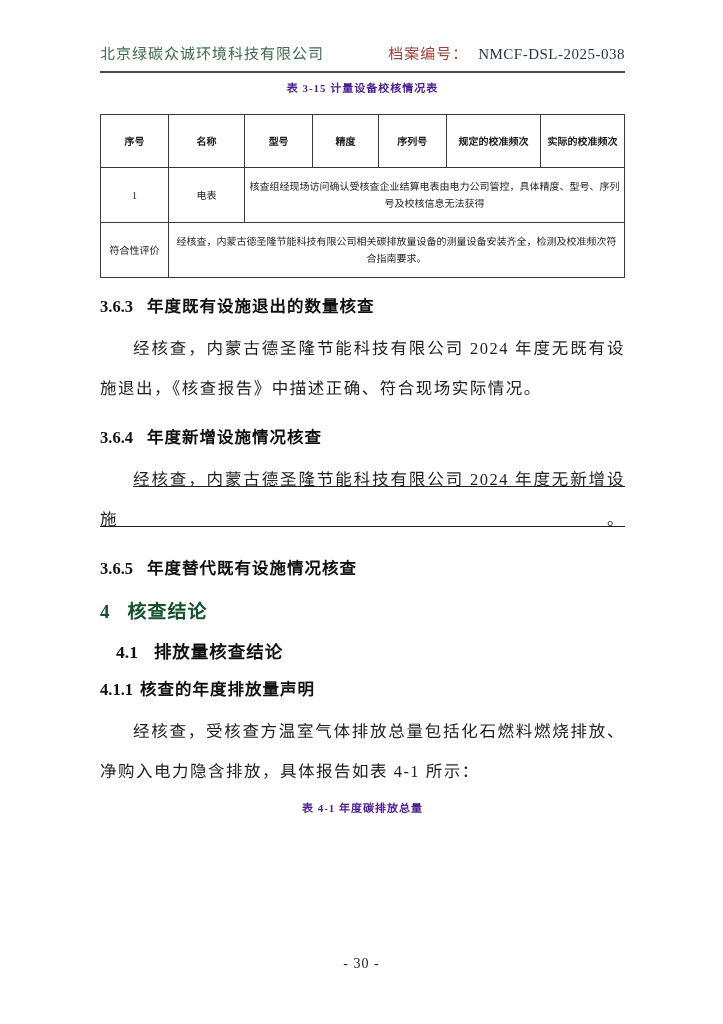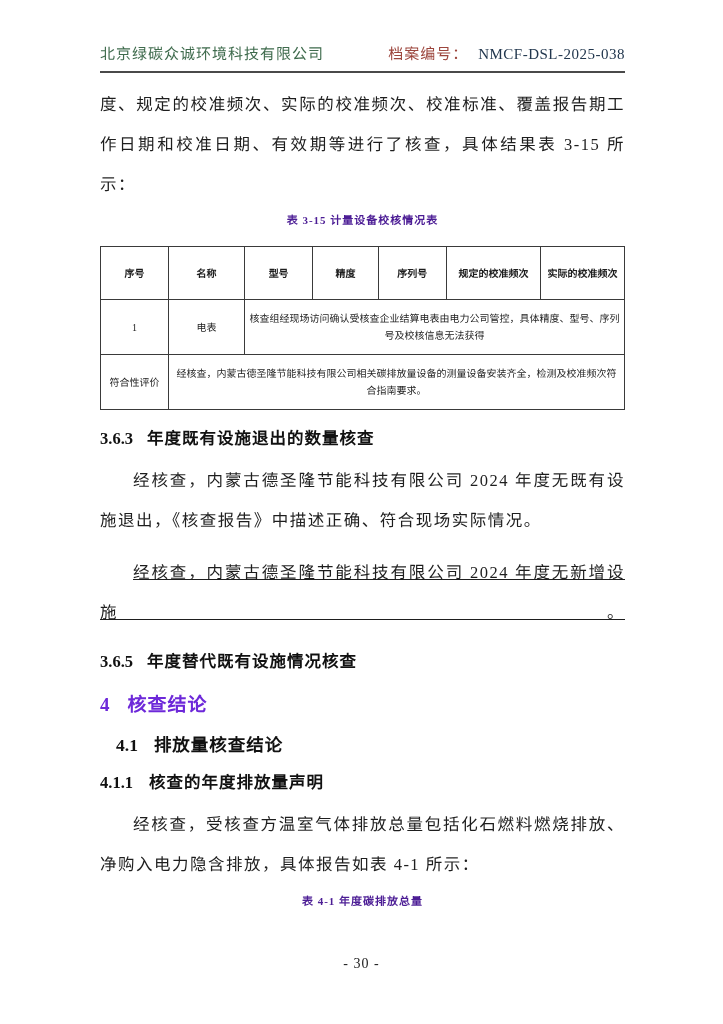--- a/index.html
+++ b/index.html
@@ -27,26 +27,26 @@
   .par{
     margin:12px 0 0;font-size:16.5px;line-height:40px;
     text-align:justify;letter-spacing:1.5px;color:#1e1e1e;
     text-indent:2em;
   }
   .par.no-indent{text-indent:0;}
   .par.fill{text-align-last:justify;text-decoration:underline;}
   
   .h-sub{margin:15px 0 0;font-size:16.5px;font-weight:bold;color:#111;letter-spacing:1px;}
   .h-sub .num{margin-right:14px;letter-spacing:0;}
-  .h-chap{margin:17px 0 0;font-size:19px;font-weight:bold;color:#6d28d9;letter-spacing:1px;}
+  .h-chap{margin:17px 0 0;font-size:19px;font-weight:bold;color:#14532d;letter-spacing:1px;}
   .h-chap .num{margin-right:18px;letter-spacing:0;}
   .h-sec{margin:15px 16px 0;font-size:17.5px;font-weight:bold;color:#111;letter-spacing:1px;}
   .h-sec .num{margin-right:16px;letter-spacing:0;}
   .h-sub2{margin:13px 0 0;font-size:16.5px;font-weight:bold;color:#111;letter-spacing:1px;}
-  .h-sub2 .num{margin-right:16px;letter-spacing:0;}
+  .h-sub2 .num{margin-right:7px;letter-spacing:0;}
   
   .tbl-caption{margin:4px 0 14px;text-align:center;font-weight:bold;font-size:11px;letter-spacing:1px;color:#4c1d95;line-height:23px;}
   .tbl-caption.c2{margin-top:5px;}
   
   table{width:100%;border-collapse:collapse;table-layout:fixed;}
   .t315{margin-top:6px;font-size:10px;}
   .t315 th,.t315 td{
     border:1.5px solid #3a3a3a;padding:3px 4px;
     text-align:center;vertical-align:middle;line-height:1.7;
     font-weight:normal;color:#1e1e1e;word-break:break-all;
@@ -64,21 +64,20 @@
 
 <div class="page">
 
   <header class="doc-header">
     <span class="company">北京绿碳众诚环境科技有限公司</span>
     <span class="file-no">
       <span class="file-label">档案编号：</span><span class="file-value">NMCF-DSL-2025-038</span>
     </span>
   </header>
 
-  <p class="par no-indent">度、规定的校准频次、实际的校准频次、校准标准、覆盖报告期工作日期和校准日期、有效期等进行了核查，具体结果表 3-15 所示：</p>
 
   <div class="tbl-caption">表 3-15 计量设备校核情况表</div>
 
   <table class="t315">
     <colgroup>
       <col style="width:13%">
         <col style="width:14.5%">
         <col style="width:13%">
       <col style="width:12.5%">
         <col style="width:13%">
@@ -105,20 +104,23 @@
       <td colspan="6">经核查，内蒙古德圣隆节能科技有限公司相关碳排放量设备的测量设备安装齐全，检测及校准频次符合指南要求。</td>
     </tr>
   </tbody>
     </table>
 
   <h3 class="h-sub">
     <span class="num">3.6.3</span><span>年度既有设施退出的数量核查</span>
   </h3>
   <p class="par">经核查，内蒙古德圣隆节能科技有限公司 2024 年度无既有设施退出，《核查报告》中描述正确、符合现场实际情况。</p>
 
+  <h3 class="h-sub">
+    <span class="num">3.6.4</span><span>年度新增设施情况核查</span>
+  </h3>
   <p class="par fill">经核查，内蒙古德圣隆节能科技有限公司 2024 年度无新增设施。</p>
 
   <h3 class="h-sub">
     <span class="num">3.6.5</span><span>年度替代既有设施情况核查</span>
   </h3>
 
   <h1 class="h-chap">
     <span class="num">4</span><span>核查结论</span>
   </h1>
 

